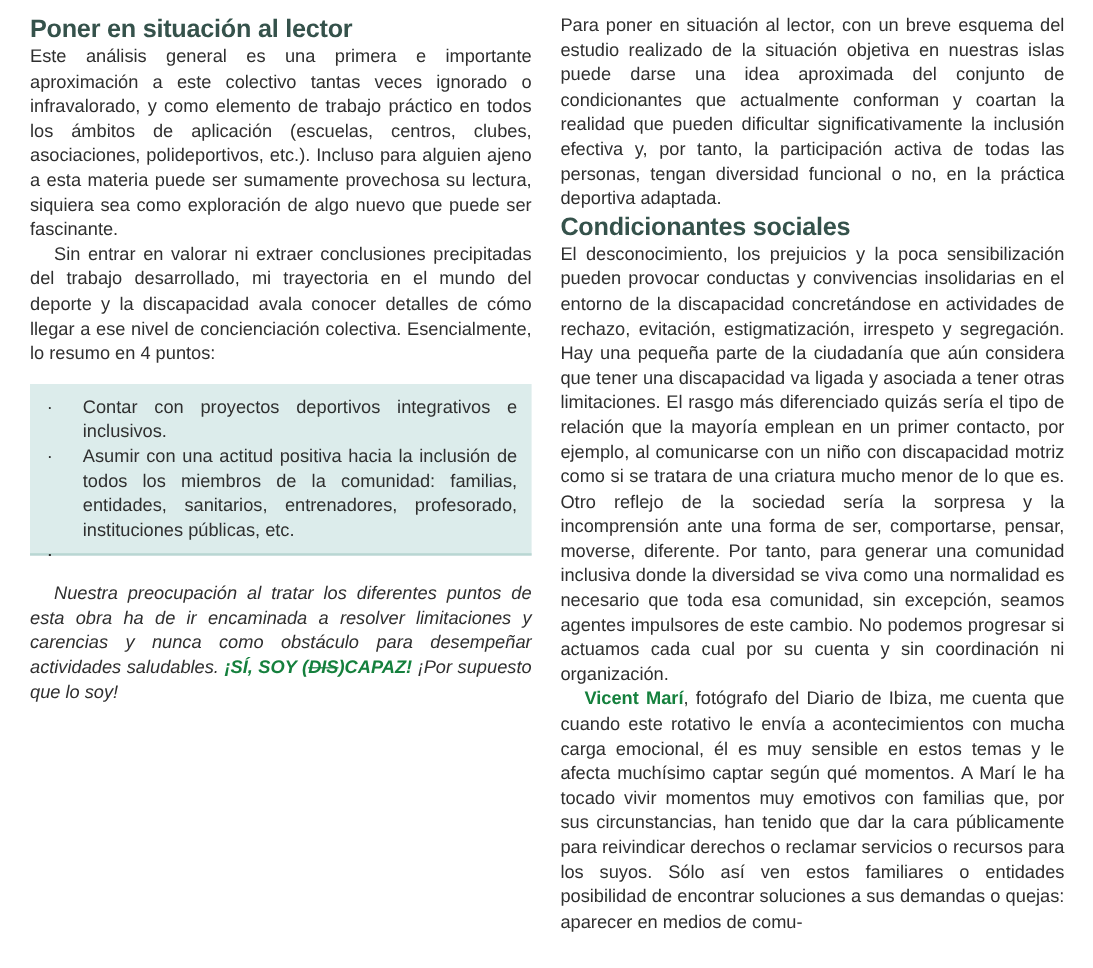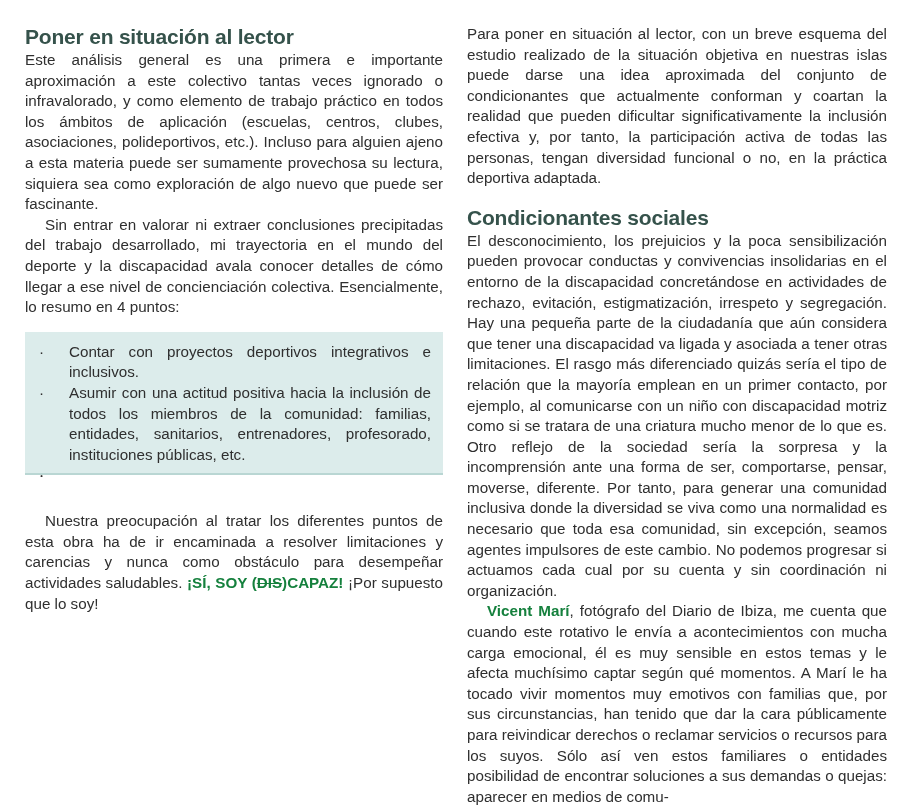--- a/index.html
+++ b/index.html
@@ -1,30 +1,30 @@
 <!DOCTYPE html>
 <html><head>
 <meta charset="utf-8">
 <style>
   html, body { margin: 0; padding: 0; background: #ffffff; }
   body { width: 911px; height: 807px; overflow: hidden; position: relative;
          font-family: "Liberation Sans", "DejaVu Sans", sans-serif; color: #2f2f2f; }
-  .col { position: absolute; top: 24px; }
+  .col { position: absolute; top: 12px; }
   .col-left { left: 25px; width: 418px; }
   .col-right { left: 467px; width: 420px; }
   h2 { margin: 0; font-size: 21px; line-height: 26px; font-weight: bold; color: #35524b; letter-spacing: -0.2px; }
   p { margin: 0; font-size: 15.2px; line-height: 20.6px; text-align: justify; }
   p.indent { text-indent: 20px; }
   .box { background: #dceceb; border-bottom: 2px solid #b9d6d3; margin-top: 14px;
          padding: 10px 12px 8px 8px; }
   .box ul { list-style: none; margin: 0; padding: 0; }
   .box li { position: relative; padding-left: 36px; font-size: 15.2px; line-height: 20.6px; text-align: justify; }
   .box li .bullet { position: absolute; left: 6px; top: 0; }
-  .after-box { margin-top: 36px; }
-  .h-second { margin-top: 16px; }
+  .after-box { margin-top: 22px; font-style: italic; }
+  .h-second { }
   strong { font-weight: bold; color: #15803d; }
   .strike { text-decoration: line-through; }
 </style>
 </head>
 <body>
 
 <div class="col col-left">
   <h2>Poner en situación al lector</h2>
   <p>Este análisis general es una primera e importante aproximación a este colectivo tantas veces ignorado o infravalorado, y como elemento de trabajo práctico en todos los ámbitos de aplicación (escuelas, centros, clubes, asociaciones, polideportivos, etc.). Incluso para alguien ajeno a esta materia puede ser sumamente provechosa su lectura, siquiera sea como exploración de algo nuevo que puede ser fascinante.</p>
   <p class="indent">Sin entrar en valorar ni extraer conclusiones precipitadas del trabajo desarrollado, mi trayectoria en el mundo del deporte y la discapacidad avala conocer detalles de cómo llegar a ese nivel de concienciación colectiva. Esencialmente, lo resumo en 4 puntos:</p>

